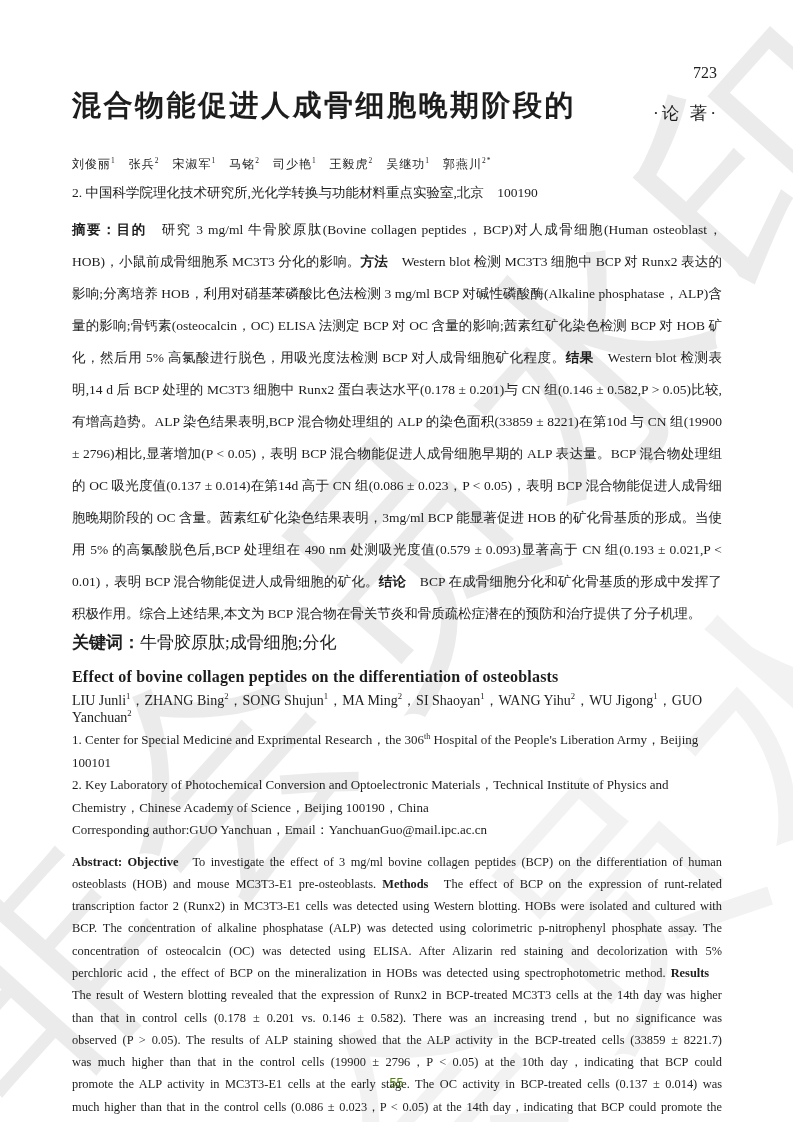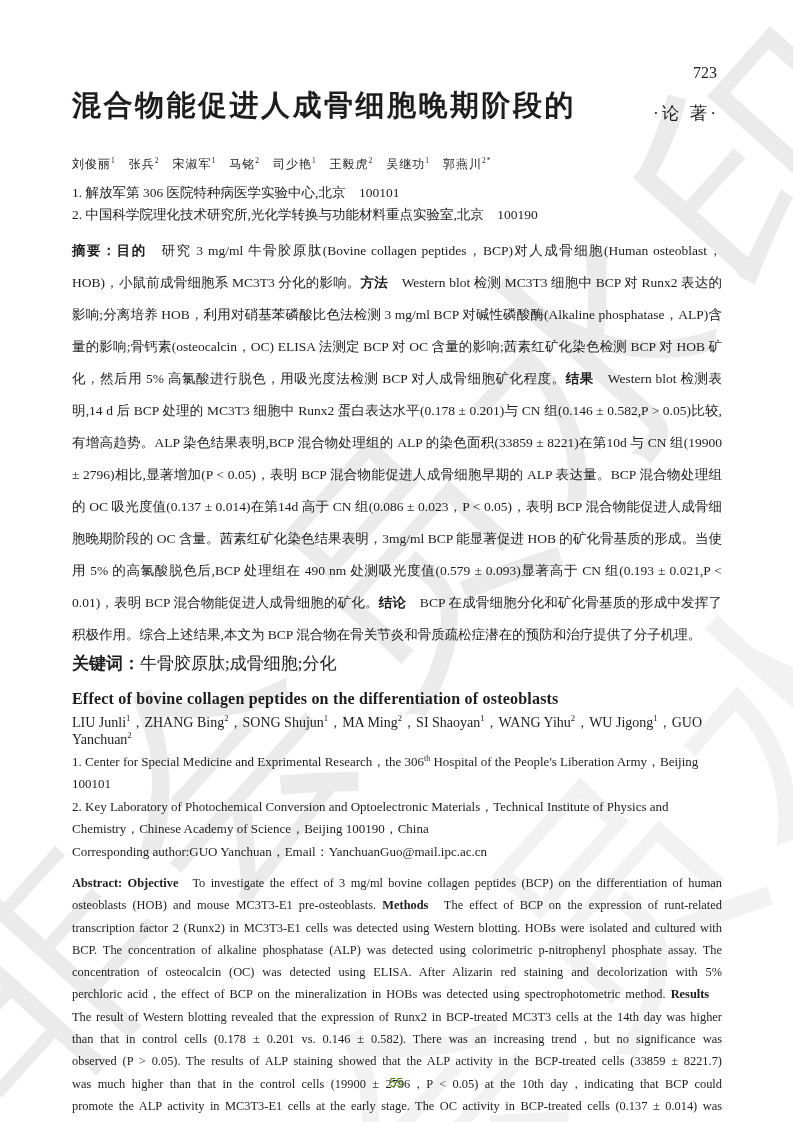--- a/index.html
+++ b/index.html
@@ -44,21 +44,20 @@
   <div class="article-type">·论 著·</div>
 
   <div class="content">
 
 
     <div class="title-cn">混合物能促进人成骨细胞晚期阶段的</div>
 
     <div class="authors-cn"><span>刘俊丽</span><sup>1</sup><span>　张兵</span><sup>2</sup><span>　宋淑军</span><sup>1</sup><span>　马铭</span><sup>2</sup><span>　司少艳</span><sup>1</sup><span>　王毅虎</span><sup>2</sup><span>　吴继功</span><sup>1</sup><span>　郭燕川</span><sup>2*</sup></div>
 
     <div class="affils-cn">
-      <div>1. 解放军第 306 医院特种病医学实验中心,北京　100101</div>
       <div>2. 中国科学院理化技术研究所,光化学转换与功能材料重点实验室,北京　100190</div>
     </div>
 
 
     <div class="abstract-cn"><span class="b">摘要：</span><span class="b">目的</span><span>　研究 3 mg/ml 牛骨胶原肽(Bovine collagen peptides，BCP)对人成骨细胞(Human osteoblast，HOB)，小鼠前成骨细胞系 MC3T3 分化的影响。</span><span class="b">方法</span><span>　Western blot 检测 MC3T3 细胞中 BCP 对 Runx2 表达的影响;分离培养 HOB，利用对硝基苯磷酸比色法检测 3 mg/ml BCP 对碱性磷酸酶(Alkaline phosphatase，ALP)含量的影响;骨钙素(osteocalcin，OC) ELISA 法测定 BCP 对 OC 含量的影响;茜素红矿化染色检测 BCP 对 HOB 矿化，然后用 5% 高氯酸进行脱色，用吸光度法检测 BCP 对人成骨细胞矿化程度。</span><span class="b">结果</span><span>　Western blot 检测表明,14 d 后 BCP 处理的 MC3T3 细胞中 Runx2 蛋白表达水平(0.178 ± 0.201)与 CN 组(0.146 ± 0.582,P &gt; 0.05)比较,有增高趋势。ALP 染色结果表明,BCP 混合物处理组的 ALP 的染色面积(33859 ± 8221)在第10d 与 CN 组(19900 ± 2796)相比,显著增加(P &lt; 0.05)，表明 BCP 混合物能促进人成骨细胞早期的 ALP 表达量。BCP 混合物处理组的 OC 吸光度值(0.137 ± 0.014)在第14d 高于 CN 组(0.086 ± 0.023，P &lt; 0.05)，表明 BCP 混合物能促进人成骨细胞晚期阶段的 OC 含量。茜素红矿化染色结果表明，3mg/ml BCP 能显著促进 HOB 的矿化骨基质的形成。当使用 5% 的高氯酸脱色后,BCP 处理组在 490 nm 处测吸光度值(0.579 ± 0.093)显著高于 CN 组(0.193 ± 0.021,P &lt; 0.01)，表明 BCP 混合物能促进人成骨细胞的矿化。</span><span class="b">结论</span><span>　BCP 在成骨细胞分化和矿化骨基质的形成中发挥了积极作用。综合上述结果,本文为 BCP 混合物在骨关节炎和骨质疏松症潜在的预防和治疗提供了分子机理。</span></div>
 
     <div class="keywords-cn"><span class="b">关键词：</span><span>牛骨胶原肽;成骨细胞;分化</span></div>
 
     <div class="title-en">Effect of bovine collagen peptides on the differentiation of osteoblasts</div>
 

